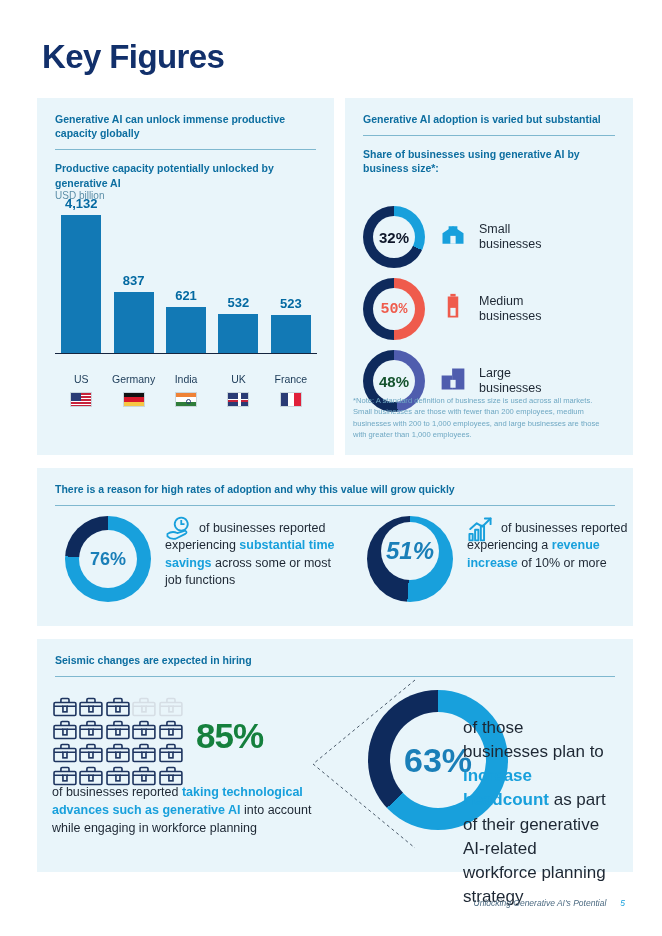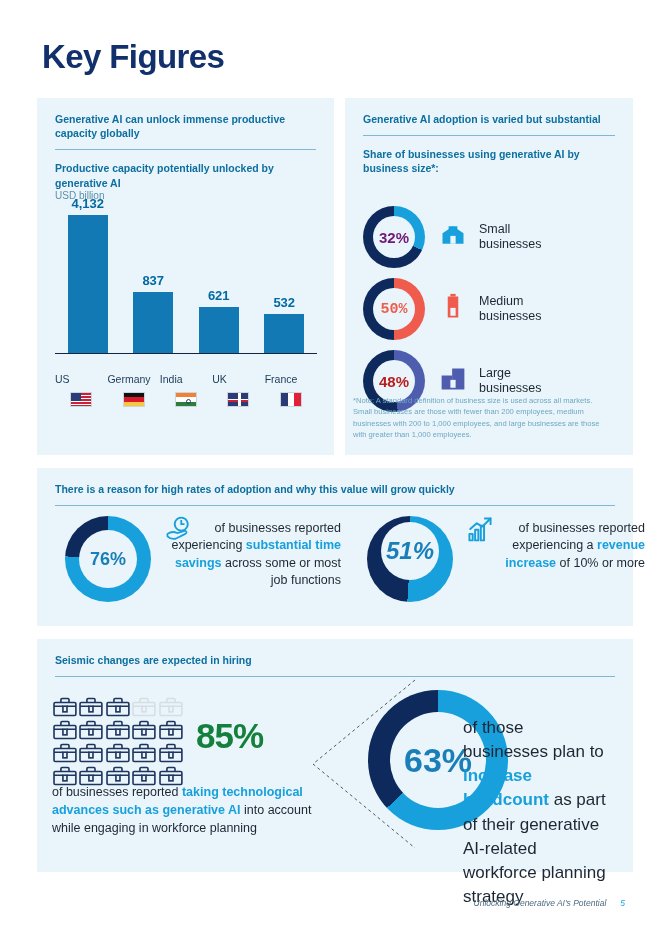--- a/index.html
+++ b/index.html
@@ -42,21 +42,21 @@
 
   
   .chart { position: absolute; left: 18px; top: 115px; width: 262px; height: 200px; }
   .bars { position: absolute; left: 0; bottom: 60px; width: 262px; height: 140px;
           display: flex; align-items: flex-end; }
   .bar-col { flex: 1; display: flex; flex-direction: column; align-items: center; justify-content: flex-end; }
   .bar-val { font-size: 13px; font-weight: bold; color: #0369a1; margin-bottom: 4px; }
   .bar-rect { width: 40px; background: #1279b5; }
   .axis { position: absolute; left: 0; bottom: 59px; width: 262px; height: 1.5px; background: #15253f; }
   .labels { position: absolute; left: 0; bottom: 28px; width: 262px; display: flex; }
-  .lab { flex: 1; text-align: left; font-size: 10.5px; color: #1b3a57; }
+  .lab { flex: 1; text-align: center; font-size: 10.5px; color: #1b3a57; }
   .flags { position: absolute; left: 0; bottom: 6px; width: 262px; display: flex; }
   .flagcell { flex: 1; display: flex; justify-content: center; }
   .flag { width: 22px; height: 15px; border: 0.5px solid #c9d6dd; position: relative; overflow: hidden; }
 
   
   .f-us { background: repeating-linear-gradient(#c6223b 0 1.5px, #fff 1.5px 3px); }
   .f-us::before { content:""; position:absolute; left:0; top:0; width:10px; height:8px; background:#2a3b75; }
   .f-de { background: linear-gradient(#111 0 33.3%, #d8182b 33.3% 66.6%, #f7c744 66.6% 100%); }
   .f-in { background: linear-gradient(#ef8236 0 33.3%, #fff 33.3% 66.6%, #2f7d3a 66.6% 100%); }
   .f-in::after { content:""; position:absolute; left:9.5px; top:6px; width:3px; height:3px; border-radius:50%; border:0.8px solid #2a3b75; }
@@ -79,21 +79,21 @@
   .biz-icon { margin-left: 14px; }
   .biz-label { margin-left: 12px; font-size: 12.5px; line-height: 1.2; color: #1d2733; }
 
   .note {
     position: absolute; left: 8px; top: 297px; width: 255px;
     font-size: 7.6px; line-height: 1.5; color: #6fa8c3;
   }
 
   
   .stat-block { position: absolute; display: flex; align-items: flex-start; }
-  .stat-text { font-size: 12.5px; line-height: 1.38; color: #1d2733; text-align: right; }
+  .stat-text { font-size: 12.5px; line-height: 1.38; color: #1d2733; }
   .hl { color: #18a0dc; font-weight: bold; }
 
   
   .grid-bags { position: absolute; left: 52px; top: 696px; width: 132px; }
   .bag-row { display: flex; }
   .bag { width: 26px; height: 22px; margin: 0 0.5px 1px 0; }
 
   .big85 {
     position: absolute; left: 196px; top: 716px;
     font-size: 35px; font-weight: bold; color: #15803d; letter-spacing: -1px;
@@ -136,20 +136,24 @@
             <div class="bar-val">837</div>
             <div class="bar-rect" style="height: 61.4988px; background: rgb(18, 121, 181);"></div>
           </div>
           <div class="bar-col">
             <div class="bar-val">621</div>
             <div class="bar-rect" style="height: 45.6282px; background: rgb(18, 121, 181);"></div>
           </div>
           <div class="bar-col">
             <div class="bar-val">532</div>
             <div class="bar-rect" style="height: 39.0889px; background: rgb(18, 121, 181);"></div>
+          </div>
+          <div class="bar-col">
+            <div class="bar-val">523</div>
+            <div class="bar-rect" style="height: 38.4276px; background: rgb(18, 121, 181);"></div>
           </div>
         </div>
       <div class="axis"></div>
       <div class="labels" id="barlabels">
           <div class="lab">US</div>
           <div class="lab">Germany</div>
           <div class="lab">India</div>
           <div class="lab">UK</div>
           <div class="lab">France</div>
         </div>
@@ -177,21 +181,21 @@
   </div>
 
   <div class="panel" id="panel-adoption">
     <div class="panel-head">Generative AI adoption is varied but substantial</div>
     <div class="rule"></div>
     <div class="sub-head">Share of businesses using generative AI by business size*:</div>
     <div id="adoption-rows">
         <div class="donut-row" style="left: 18px; top: 108px;">
           <div class="donut" style="width: 62px; height: 62px; background: conic-gradient(rgb(24, 160, 220) 0deg, rgb(24, 160, 220) 115.2deg, rgb(14, 42, 92) 115.2deg, rgb(14, 42, 92) 360deg);">
             <div class="hole" style="width: 42px; height: 42px; left: 10px; top: 10px; background: rgb(233, 245, 250);">
-              <div class="pct" style="font-size: 15px; color: #701a75;">32%</div>
+              <div class="pct" style="font-size: 15px; color: #0f172a;">32%</div>
             </div>
           </div>
           <span class="biz-icon"><svg width="28" height="28" viewBox="0 0 32 32">
               <path d="M4 14 L16 6 L28 14 L28 26 L4 26 Z" fill="#18a0dc"></path>
               <path d="M11 6 h10 v4 h-10 Z" fill="#18a0dc"></path>
               <rect x="13" y="17" width="6" height="9" fill="#e9f5fa"></rect>
             </svg></span>
           <div class="biz-label">
             <div>Small</div>
             <div>businesses</div>
@@ -209,21 +213,21 @@
               <rect x="13" y="17" width="6" height="9" fill="#e9f5fa"></rect>
             </svg></span>
           <div class="biz-label">
             <div>Medium</div>
             <div>businesses</div>
           </div>
         </div>
         <div class="donut-row" style="left: 18px; top: 252px;">
           <div class="donut" style="width: 62px; height: 62px; background: conic-gradient(rgb(79, 93, 174) 0deg, rgb(79, 93, 174) 172.8deg, rgb(14, 42, 92) 172.8deg, rgb(14, 42, 92) 360deg);">
             <div class="hole" style="width: 42px; height: 42px; left: 10px; top: 10px; background: rgb(233, 245, 250);">
-              <div class="pct" style="font-size: 15px; color: #b91c1c;">48%</div>
+              <div class="pct" style="font-size: 15px; color: #14532d;">48%</div>
             </div>
           </div>
           <span class="biz-icon"><svg width="28" height="28" viewBox="0 0 32 32">
               <path d="M3 12 h12 v16 h-12 Z" fill="#4f5dae"></path>
               <path d="M15 4 h14 v24 h-14 Z" fill="#4f5dae"></path>
               <rect x="13" y="17" width="6" height="9" fill="#e9f5fa"></rect>
             </svg></span>
           <div class="biz-label">
             <div>Large</div>
             <div>businesses</div>

